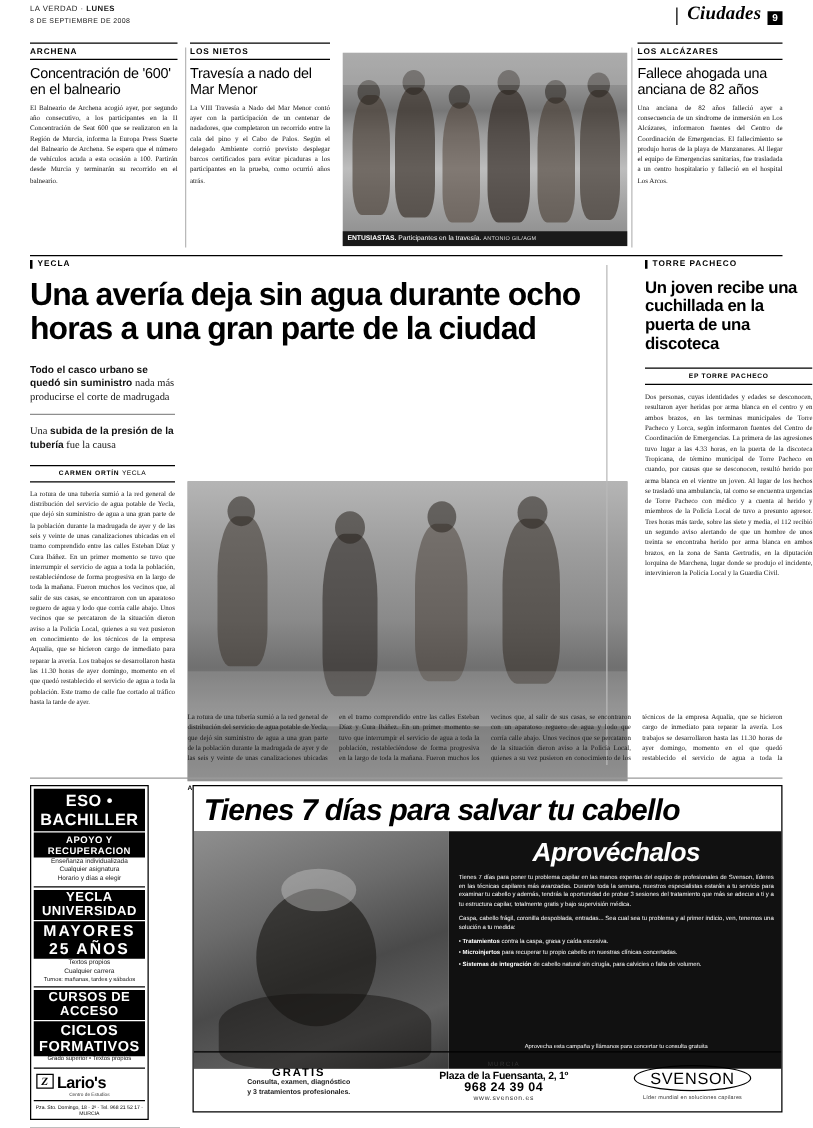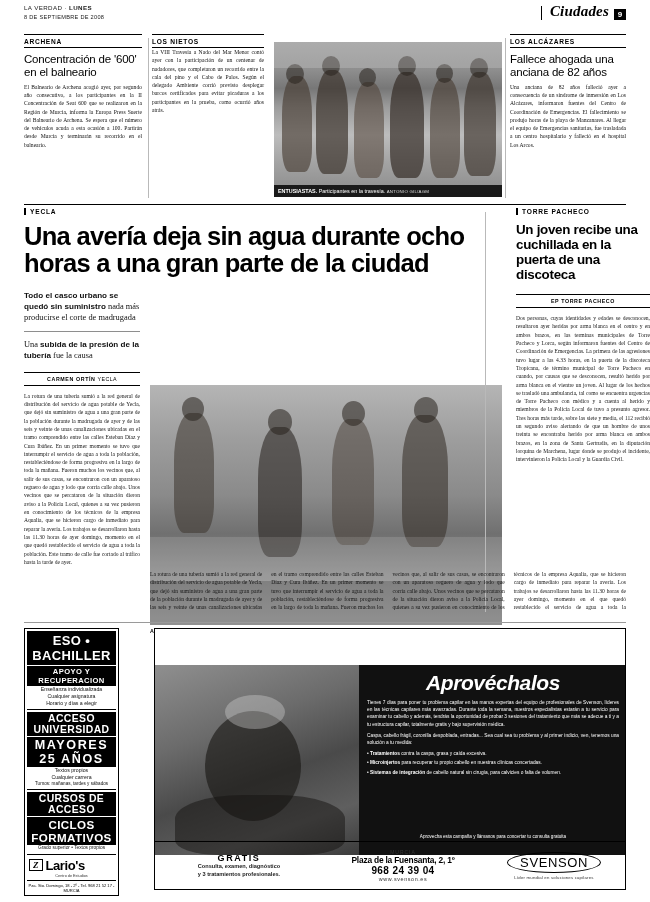--- a/index.html
+++ b/index.html
@@ -153,20 +153,21 @@
         <span class="kicker">ARCHENA</span>
       </div>
       <div class="brief-h">Concentración de '600' en el balneario</div>
       <div class="brief-b">El Balneario de Archena acogió ayer, por segundo año consecutivo, a los participantes en la II Concentración de Seat 600 que se realizaron en la Región de Murcia, informa la Europa Press Suerte del Balneario de Archena. Se espera que el número de vehículos acuda a esta ocasión a 100. Partirán desde Murcia y terminarán su recorrido en el balneario.</div>
     </div>
 
     <div class="col-nietos">
       <div class="kicker-wrap">
         <span class="kicker">LOS NIETOS</span>
       </div>
+      <div class="brief-h">Travesía a nado del Mar Menor</div>
       <div class="brief-b">La VIII Travesía a Nado del Mar Menor contó ayer con la participación de un centenar de nadadores, que completaron un recorrido entre la cala del pino y el Cabo de Palos. Según el delegado Ambiente corrió previsto desplegar barcos certificados para evitar picaduras a los participantes en la prueba, como ocurrió años atrás.</div>
     </div>
 
     <div class="col-alcaz">
       <div class="kicker-wrap">
         <span class="kicker">LOS ALCÁZARES</span>
       </div>
       <div class="brief-h">Fallece ahogada una anciana de 82 años</div>
       <div class="brief-b">Una anciana de 82 años falleció ayer a consecuencia de un síndrome de inmersión en Los Alcázares, informaron fuentes del Centro de Coordinación de Emergencias. El fallecimiento se produjo horas de la playa de Manzanares. Al llegar el equipo de Emergencias sanitarias, fue trasladada a un centro hospitalario y falleció en el hospital Los Arcos.</div>
     </div>
@@ -271,21 +272,21 @@
 
     <div class="ad-left">
 
       <div class="ad-eso">
         <div class="bandb" style="font-size:13px;padding:2px 0;">ESO • BACHILLER</div>
         <div class="bandb" style="font-size:7.6px;padding:1px 0;margin-top:1px;">APOYO Y RECUPERACION</div>
         <div class="small">Enseñanza individualizada</div>
         <div class="small">Cualquier asignatura</div>
         <div class="small">Horario y días a elegir</div>
         <div class="rule"></div>
-        <div class="bandb" style="font-size:10.4px;padding:1px 0;">ACCESO UNIVERSIDAD</div>
+        <div class="bandb" style="font-size:10.4px;padding:1px 0;">YECLA UNIVERSIDAD</div>
         <div class="bandb" style="font-size:12.6px;padding:1px 0;margin-top:1px;letter-spacing:1.6px;">MAYORES 25 AÑOS</div>
         <div class="small">Textos propios</div>
         <div class="small">Cualquier carrera</div>
         <div class="small" style="font-size:4.6px;">Turnos: mañanas, tardes y sábados</div>
         <div class="rule"></div>
         <div class="bandb" style="font-size:10.4px;padding:1px 0;">CURSOS DE ACCESO</div>
         <div class="bandb" style="font-size:11.6px;padding:1px 0;margin-top:1px;">CICLOS FORMATIVOS</div>
         <div class="small" style="font-size:4.8px;">Grado superior • Textos propios</div>
         <div class="rule"></div>
         <div style="display:flex;align-items:center;gap:3px;padding:1px 2px;">
@@ -312,20 +313,21 @@
           <circle cx="2" cy="28" r="2.4" fill="#111"></circle>
           <circle cx="24" cy="28" r="2.4" fill="#111"></circle>
         </svg>
         <div class="ttl">EL COBRADOR</div>
         <div class="ttl">DEL FRAC®</div>
 
       </div>
     </div>
 
     <div class="ad-main">
+      <div class="svh1">Tienes 7 días para salvar tu cabello</div>
 
       <div class="sv-dark"></div>
 
       <div class="sv-photo">
         <div class="ph" style="background:linear-gradient(160deg,#8f8f8f 0%,#6b6b6b 34%,#4a4a4a 58%,#5f5f5f 80%,#3b3b3b 100%);">
           <div class="blob" style="left:50px;top:46px;width:96px;height:110px;background:rgba(25,22,20,.62)"></div>
           <div class="lite" style="left:70px;top:30px;width:60px;height:34px;background:rgba(220,220,220,.35)"></div>
           <div class="bodyf" style="left:20px;top:130px;width:170px;height:60px;background:rgba(20,18,16,.5)"></div>
         </div>
       </div>

